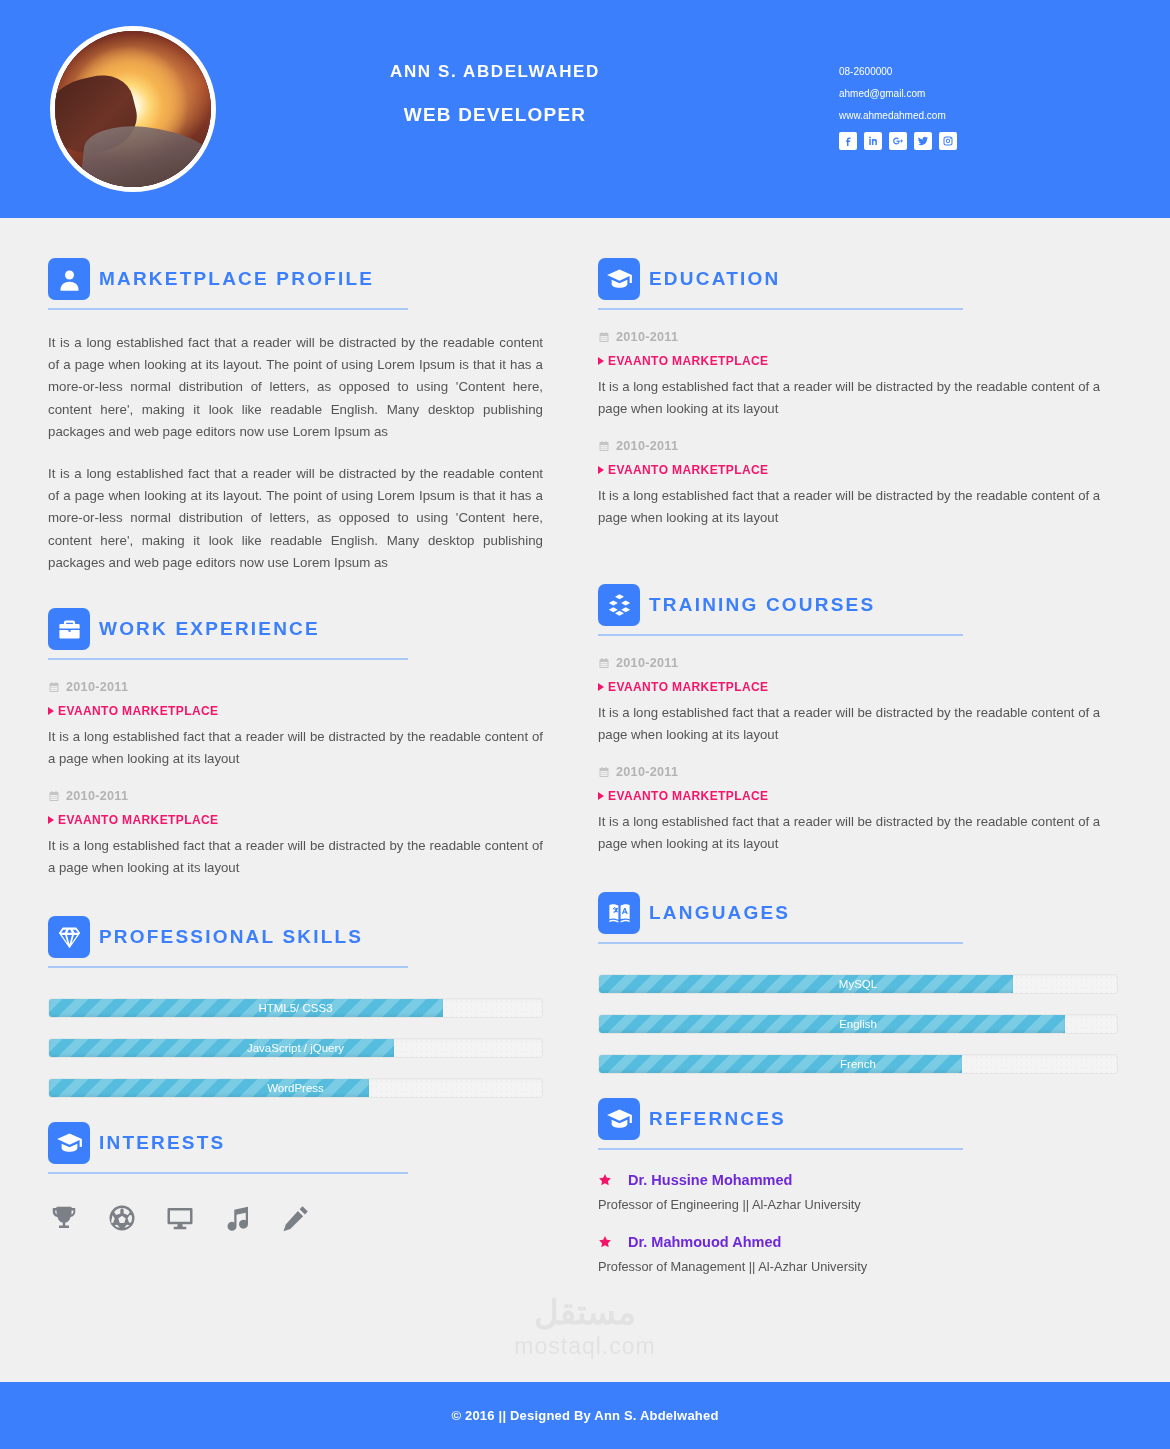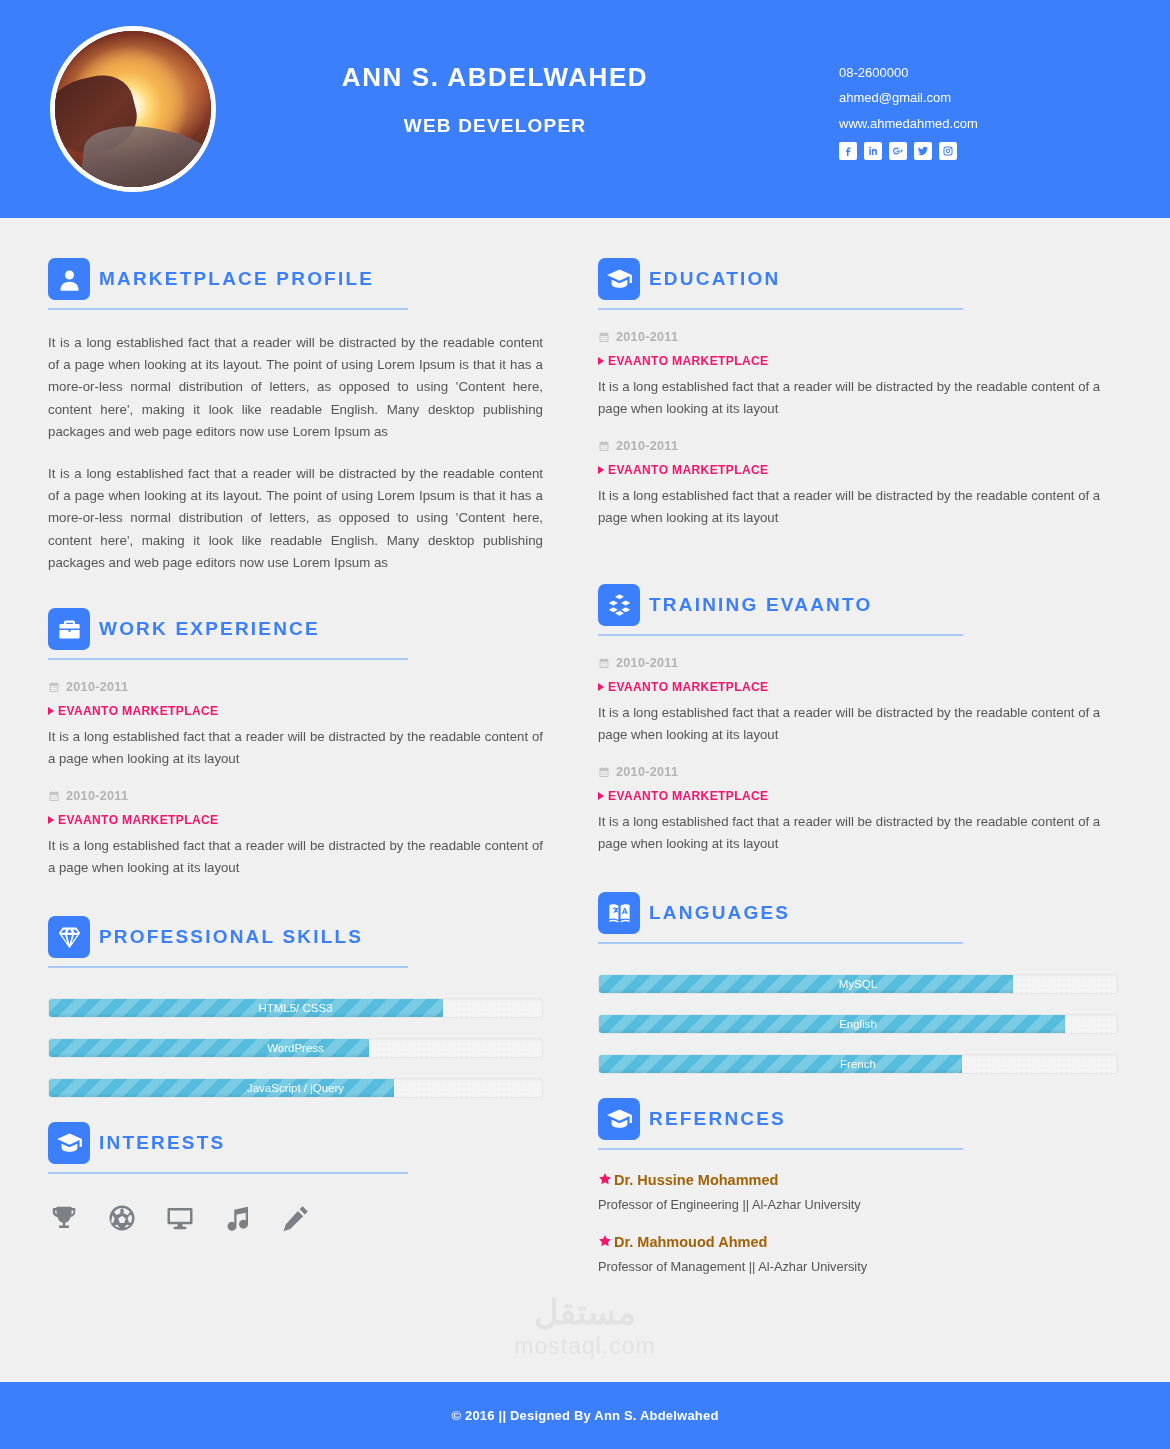--- a/index.html
+++ b/index.html
@@ -60,38 +60,38 @@
 
   .name-block {
     position: absolute;
     left: 270px;
     top: 62px;
     width: 450px;
     text-align: center;
     color: #ffffff;
   }
   .name {
-    font-size: 26px;
+    font-size: 17px;
     font-weight: bold;
     letter-spacing: 1.6px;
     line-height: 1.2;
   }
   .job-title {
     font-size: 19px;
     font-weight: bold;
     letter-spacing: 1.2px;
     margin-top: 22px;
   }
 
   .contact-block {
     position: absolute;
     left: 839px;
     top: 66px;
     color: #ffffff;
-    font-size: 13px;
+    font-size: 10px;
   }
   .contact-line { margin-bottom: 11px; line-height: 1.1; }
 
   .socials { display: flex; gap: 7px; margin-top: 4px; }
   .social-icon {
     width: 18px; height: 18px;
     background: #ffffff;
     border-radius: 2px;
     display: flex;
     align-items: center;
@@ -244,23 +244,24 @@
     align-items: center;
   }
   .interest-icon { width: 32px; height: 32px; display: flex; align-items: center; justify-content: center; }
   .interest-icon svg { width: 30px; height: 30px; fill: #7b7f86; display: block; }
 
   
   .ref { margin-top: 22px; }
   .ref-name {
     font-size: 14.5px;
     font-weight: bold;
-    color: #a16207;
-    display: flex;
-    gap: 2px;
+    color: #6d28d9;
+    display: flex;
+    align-items: center;
+    gap: 16px;
   }
   .ref-name svg { width: 14px; height: 14px; fill: #f4156b; display: block; }
   .ref-role {
     font-size: 12.8px;
     color: #555555;
     margin-top: 9px;
   }
 
   
   .watermark {
@@ -409,26 +410,26 @@
         </span>
         <span class="section-title">PROFESSIONAL SKILLS</span>
       </div>
       <div class="section-rule"></div>
       <div class="bars">
         <div class="bar-row">
           <span class="bar-fill" style="width: 80%;"></span>
           <span class="bar-label">HTML5/ CSS3</span>
         </div>
         <div class="bar-row">
+          <span class="bar-fill" style="width: 70%;"></span>
+          <span class="bar-label">JavaScript / jQuery</span>
+        </div>
+        <div class="bar-row">
           <span class="bar-fill" style="width: 65%;"></span>
           <span class="bar-label">WordPress</span>
-        </div>
-        <div class="bar-row">
-          <span class="bar-fill" style="width: 70%;"></span>
-          <span class="bar-label">JavaScript / jQuery</span>
         </div>
       </div>
     </div>
 
     <div class="section" style="margin-top:24px;">
       <div class="section-head">
         <span class="section-icon">
           <svg viewBox="0 0 24 24">
               <path d="M12 3L1 8l11 5 9-4.1V15h2V8L12 3zM5 12.2V16c0 1.9 3.1 3.4 7 3.4s7-1.5 7-3.4v-3.8l-7 3.2-7-3.2z"></path>
             </svg>
@@ -509,21 +510,21 @@
       </div>
     </div>
 
     <div class="section" style="margin-top:56px;">
       <div class="section-head">
         <span class="section-icon">
           <svg viewBox="0 0 24 24">
               <path d="M12 2l4 2.2-4 2.2-4-2.2L12 2zM6.5 7.6l4 2.2-4 2.3-4-2.3 4-2.2zm11 0l4 2.2-4 2.3-4-2.3 4-2.2zM6.5 13.6l4 2.2-4 2.2-4-2.2 4-2.2zm11 0l4 2.2-4 2.2-4-2.2 4-2.2zM12 16.6l4 2.2-4 2.2-4-2.2 4-2.2z"></path>
             </svg>
         </span>
-        <span class="section-title">TRAINING EVAANTO</span>
+        <span class="section-title">TRAINING COURSES</span>
       </div>
       <div class="section-rule"></div>
 
       <div class="entry">
         <div class="entry-date">
           <svg viewBox="0 0 24 24">
               <path d="M7 2v2H5a2 2 0 00-2 2v14a2 2 0 002 2h14a2 2 0 002-2V6a2 2 0 00-2-2h-2V2h-2v2H9V2H7zm12 8v10H5V10h14zM7 12v2h2v-2H7zm4 0v2h2v-2h-2zm4 0v2h2v-2h-2zM7 16v2h2v-2H7zm4 0v2h2v-2h-2zm4 0v2h2v-2h-2z"></path>
             </svg>
           <span>2010-2011</span>
         </div>

